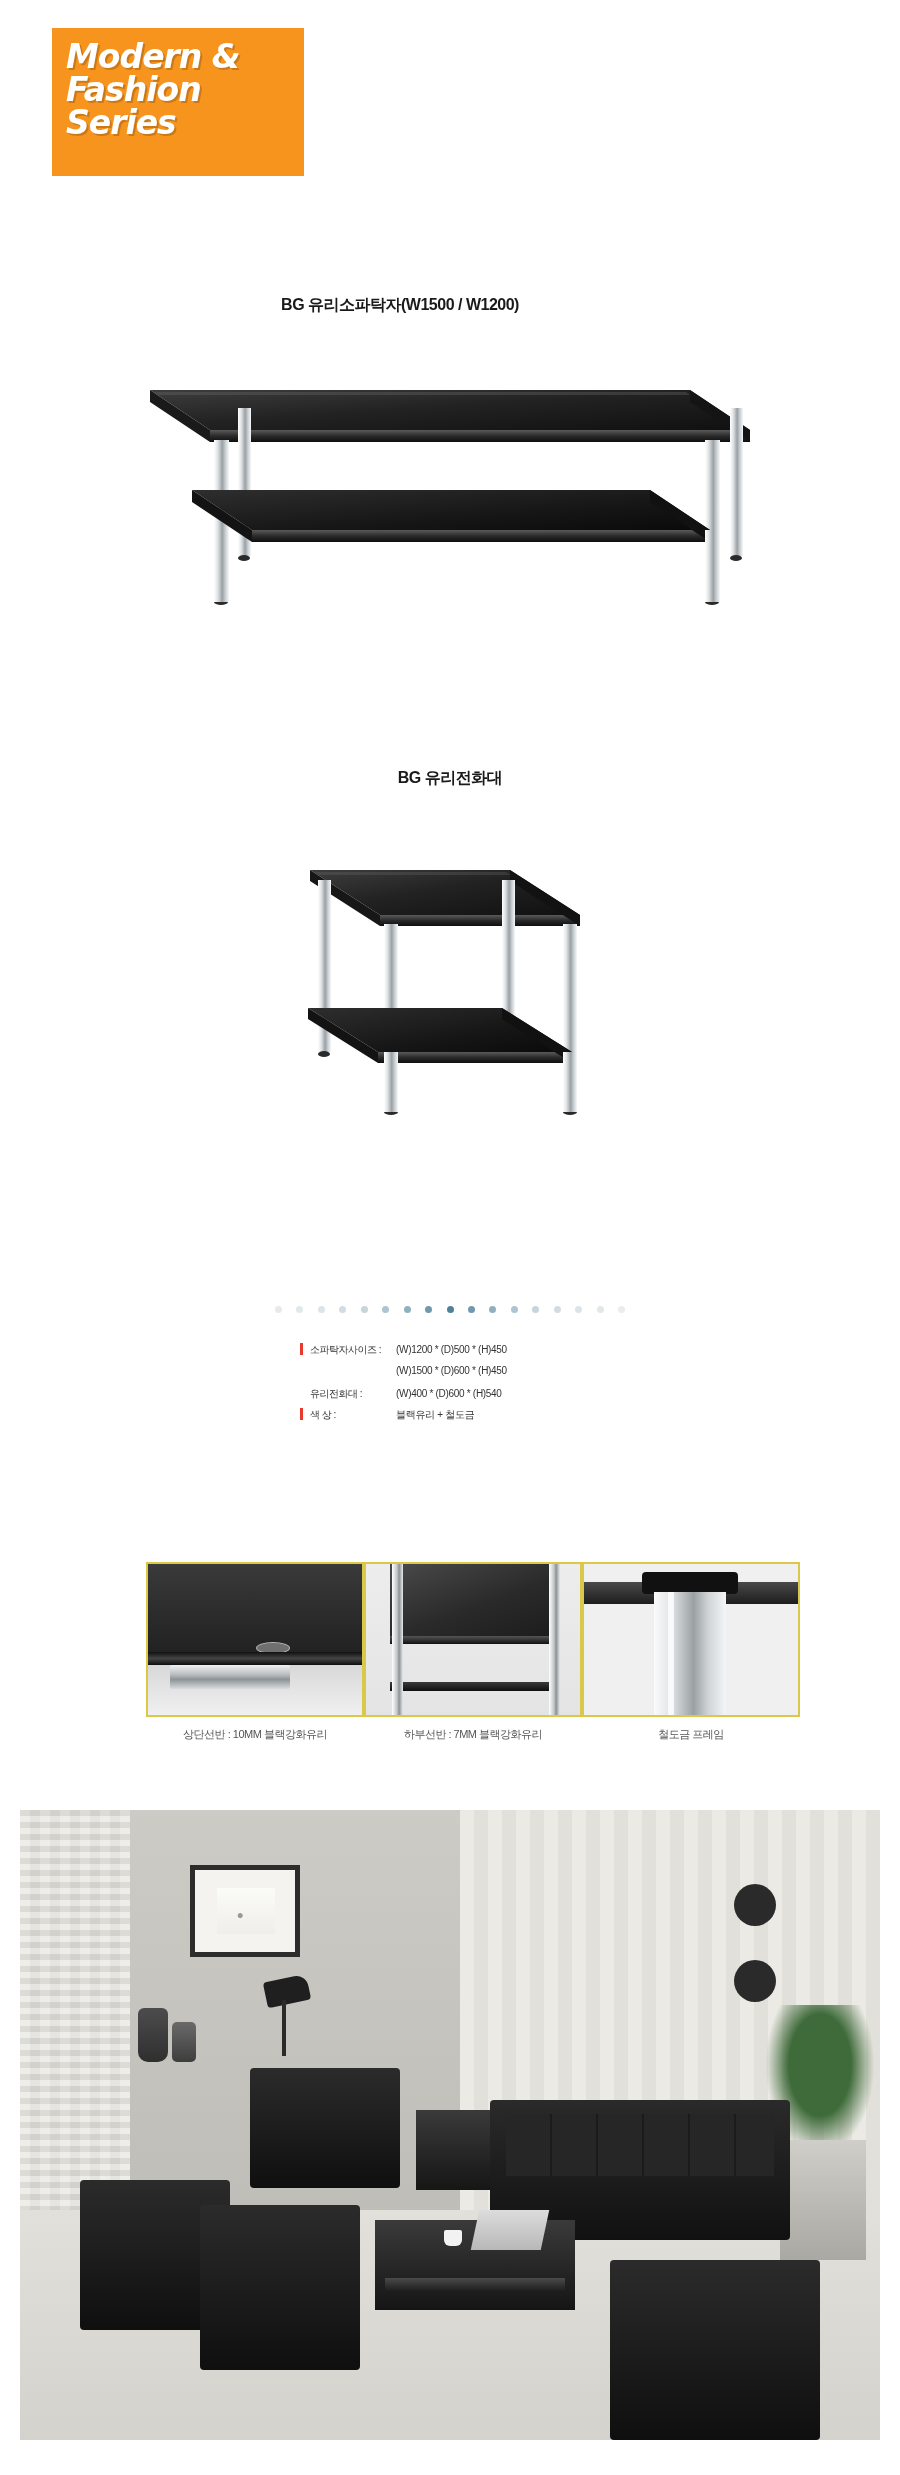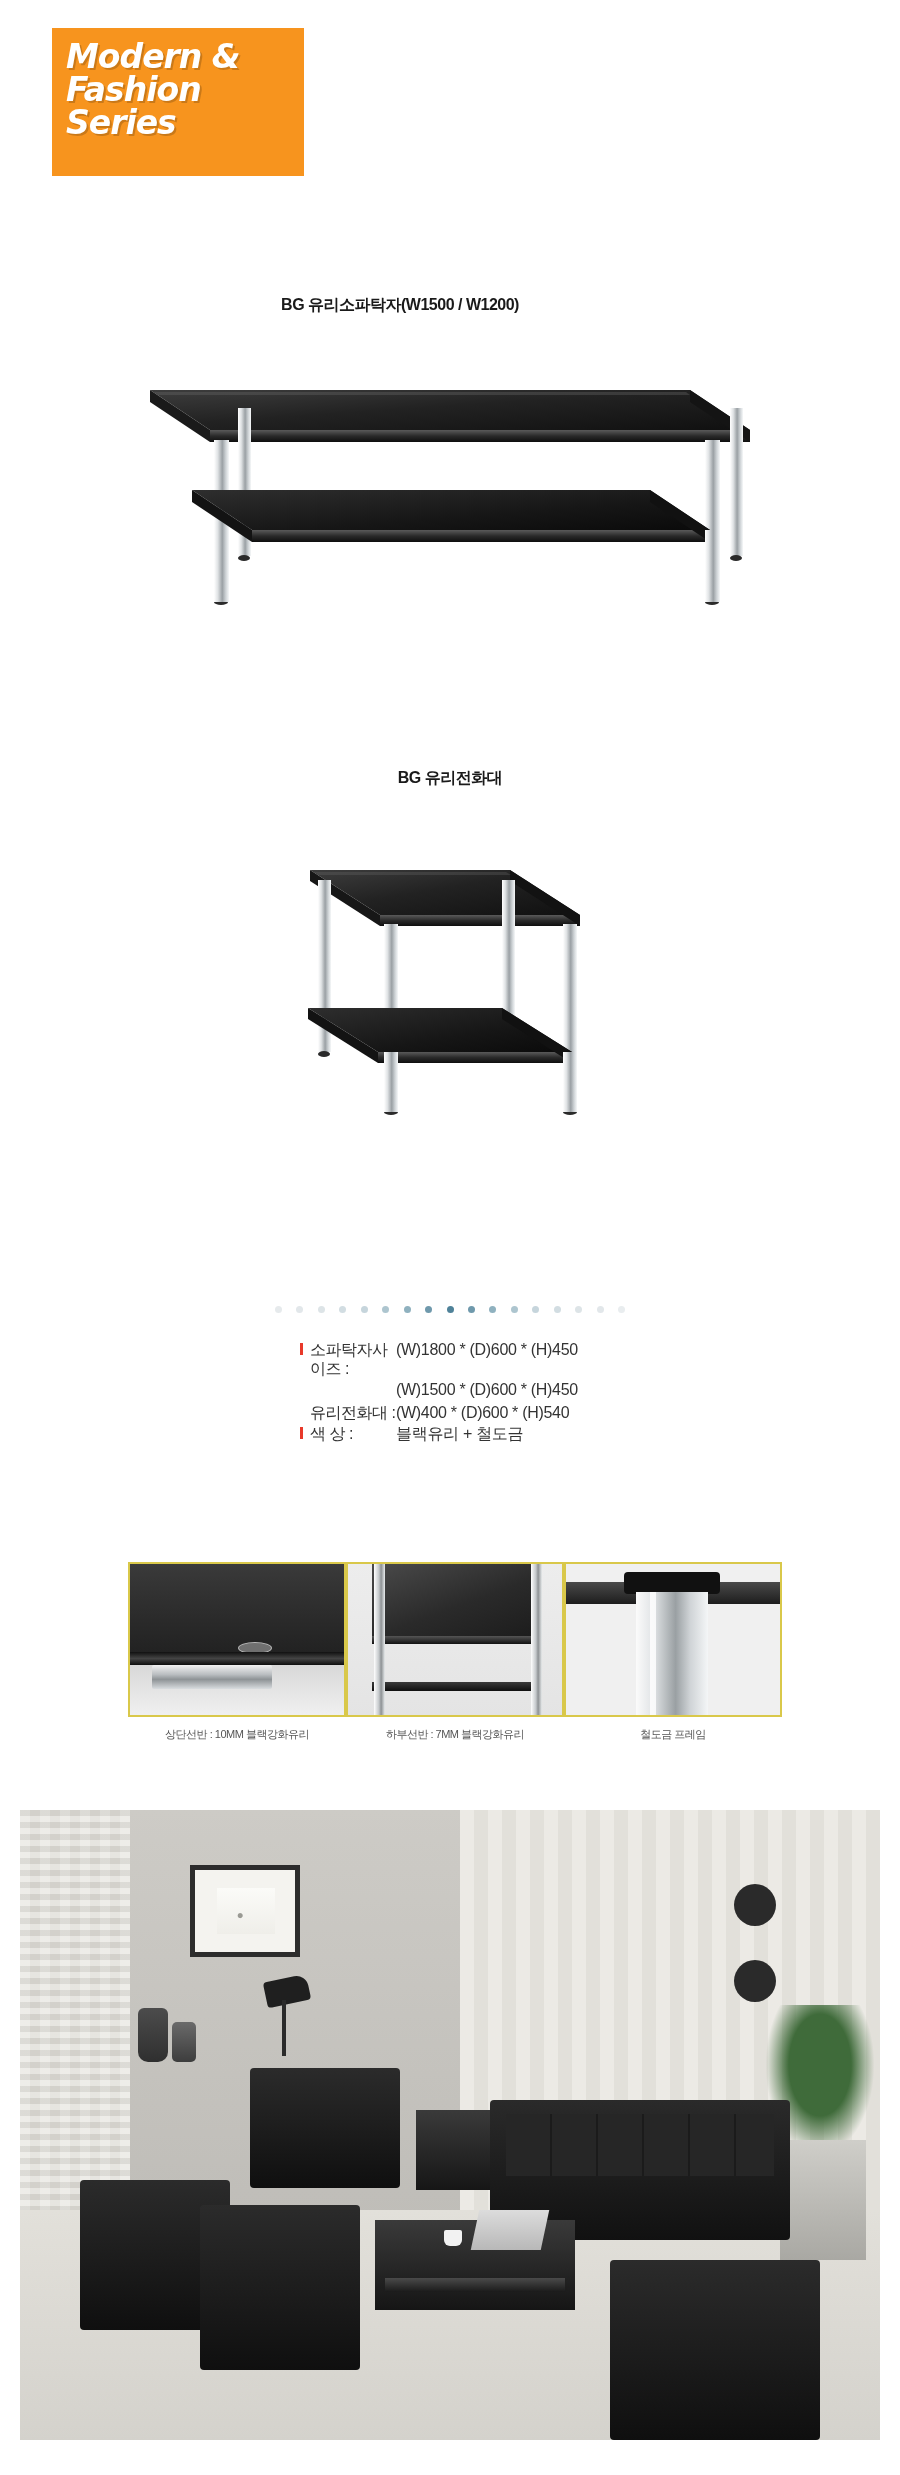--- a/index.html
+++ b/index.html
@@ -76,21 +76,21 @@
     background: #d8dde0;
     vertical-align: middle;
   }
 
   
   .specs {
     position: absolute;
     left: 300px;
     top: 1340px;
     width: 520px;
-    font-size: 16px;
+    font-size: 10px;
     color: #333;
     line-height: 19px;
   }
   .spec-row { display: flex; align-items: flex-start; margin-bottom: 2px; }
   .spec-bar {
     display: inline-block;
     width: 3px;
     height: 12px;
     background: #e8392a;
     margin-right: 7px;
@@ -102,21 +102,21 @@
   .spec-cont { margin-left: 96px; letter-spacing: -0.3px; }
   .gap { }
 
   
   .thumbs {
     position: absolute;
     left: 110px;
     top: 1562px;
     width: 690px;
     display: flex;
-    justify-content: center;
+    justify-content: flex-end;
   }
   .thumb { width: 218px; }
   .thumb-img {
     width: 218px;
     height: 155px;
     border: 2px solid #d9c84a;
     position: relative;
     overflow: hidden;
     background: #e9e9e9;
   }
@@ -337,21 +337,21 @@
     <span style="background:#dde4e7"></span>
     <span style="background:#e2e7ea"></span>
     <span style="background:#e9edef"></span>
   </div>
 
   <div class="specs">
 
     <div class="spec-row">
       <i class="spec-bar"></i>
       <div class="spec-label">소파탁자사이즈 :</div>
-      <div class="spec-val">(W)1800 * (D)600 * (H)450</div>
+      <div class="spec-val">(W)1200 * (D)500 * (H)450</div>
     </div>
     <div class="spec-cont">(W)1500 * (D)600 * (H)450</div>
 
     <div class="spec-row" style="margin-top:4px;">
       <i class="spec-bar" style="background:transparent;"></i>
       <div class="spec-label">유리전화대 :</div>
       <div class="spec-val">(W)400 * (D)600 * (H)540</div>
     </div>
 
     <div class="spec-row gap">

